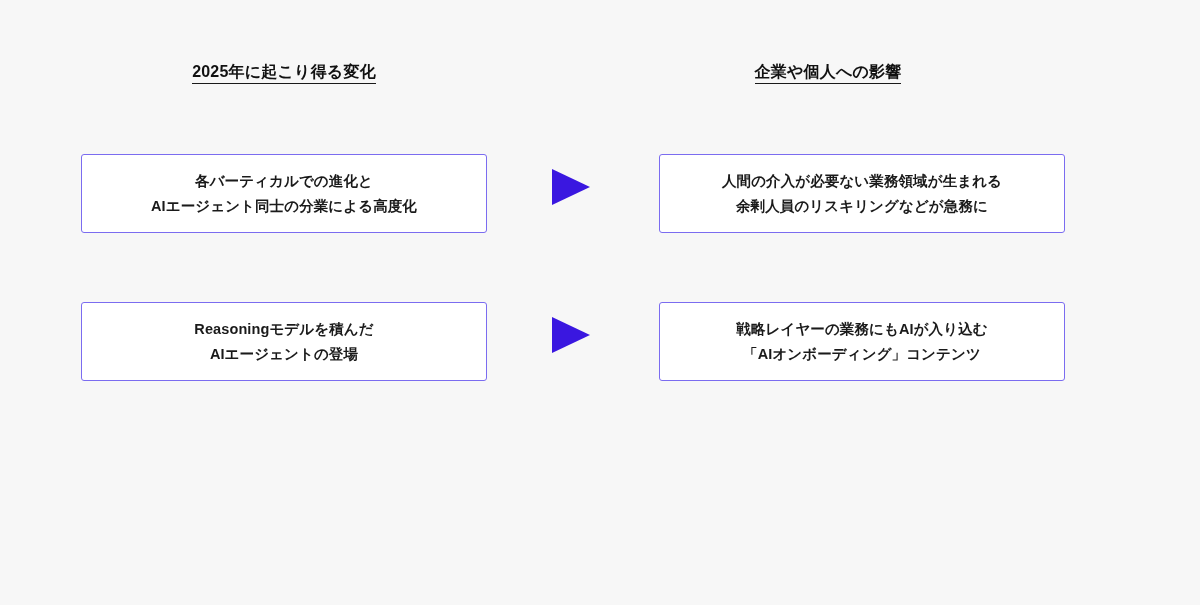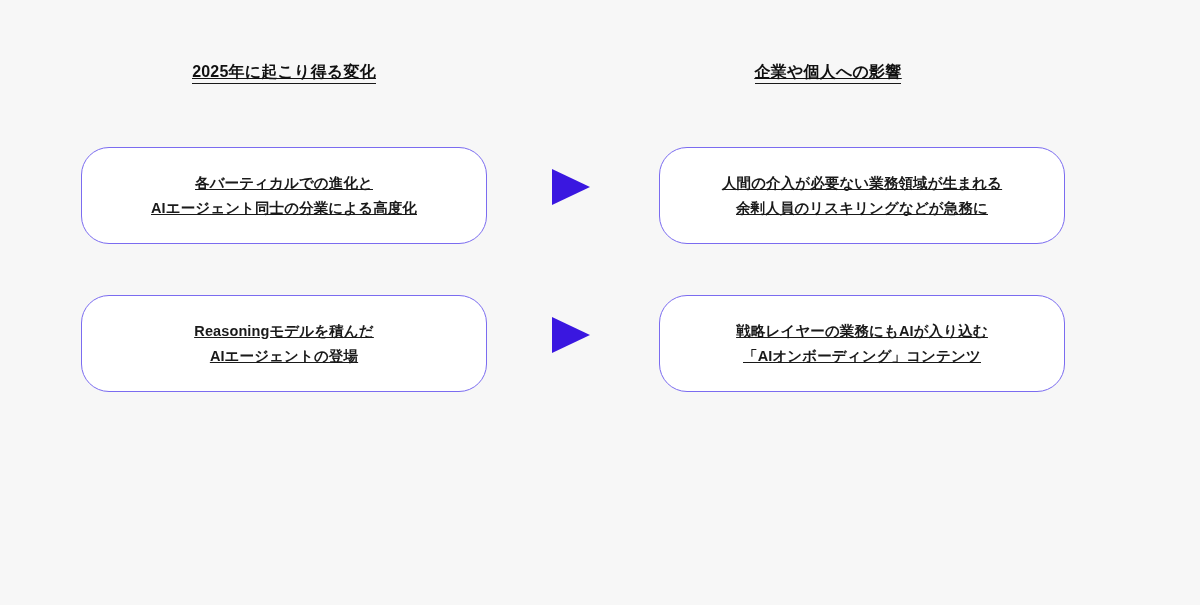--- a/index.html
+++ b/index.html
@@ -1,15 +1,15 @@
 <!DOCTYPE html>
 <html><head>
 <meta charset="utf-8">
 <style>
-  * { box-sizing: border-box; margin: 0; padding: 0; text-decoration: underline; }
+  * { box-sizing: border-box; margin: 0; padding: 0; }
 
   html, body {
     width: 1200px;
     height: 605px;
   }
 
   body {
     background: #f7f7f7;
     font-family: "Liberation Sans", "DejaVu Sans", sans-serif;
     color: #1a1a1a;
@@ -57,26 +57,26 @@
 
   .flow-row {
     position: relative;
     height: 97px;
     margin-bottom: 51px;
   }
   .flow-row:last-child { margin-bottom: 0; }
 
   .card {
     position: absolute;
-    top: 9px;
+    top: 16px;
     width: 406px;
-    height: 97px;
+    height: 79px;
     background: #ffffff;
     border: 1.5px solid #7b6cf0;
-    border-radius: 28px;
+    border-radius: 3px;
     display: flex;
     align-items: center;
     justify-content: center;
   }
 
   .card.left  { left: 81px; }
   .card.right { left: 659px; }
 
   .card-text {
     text-align: center;

